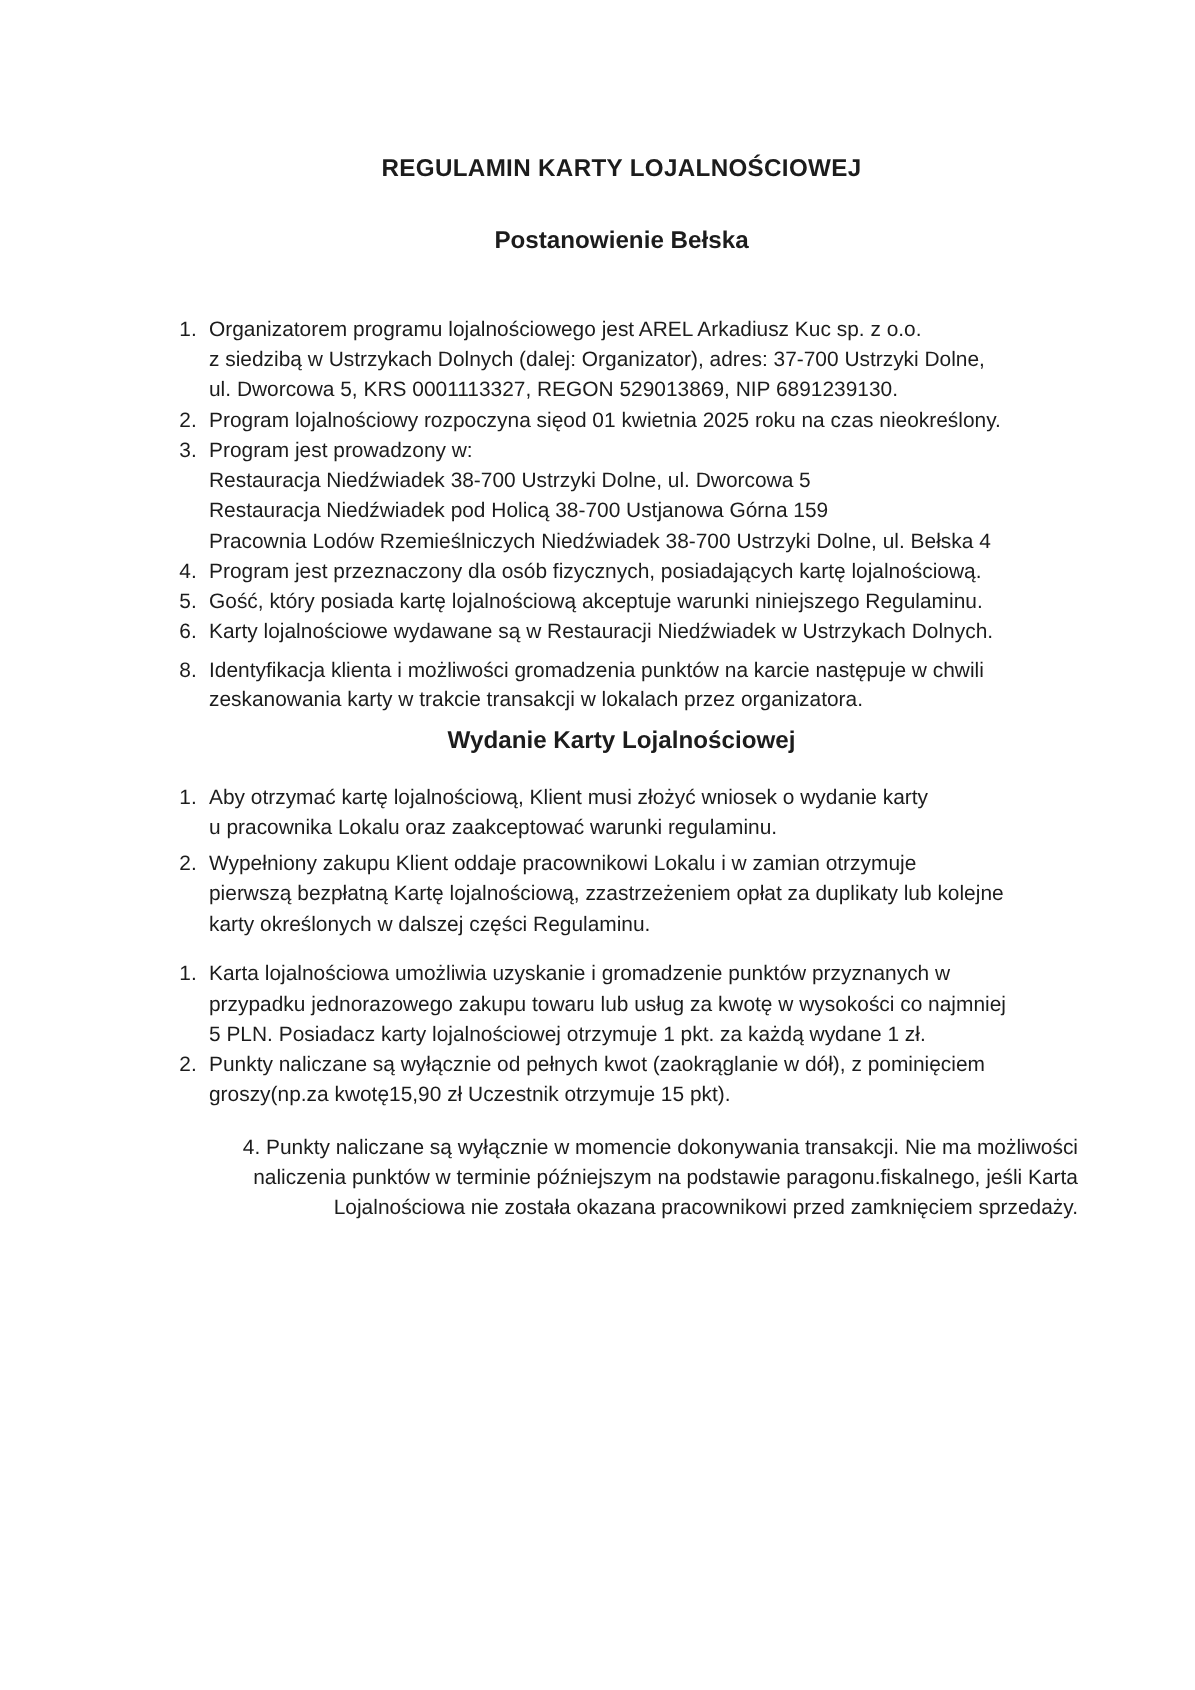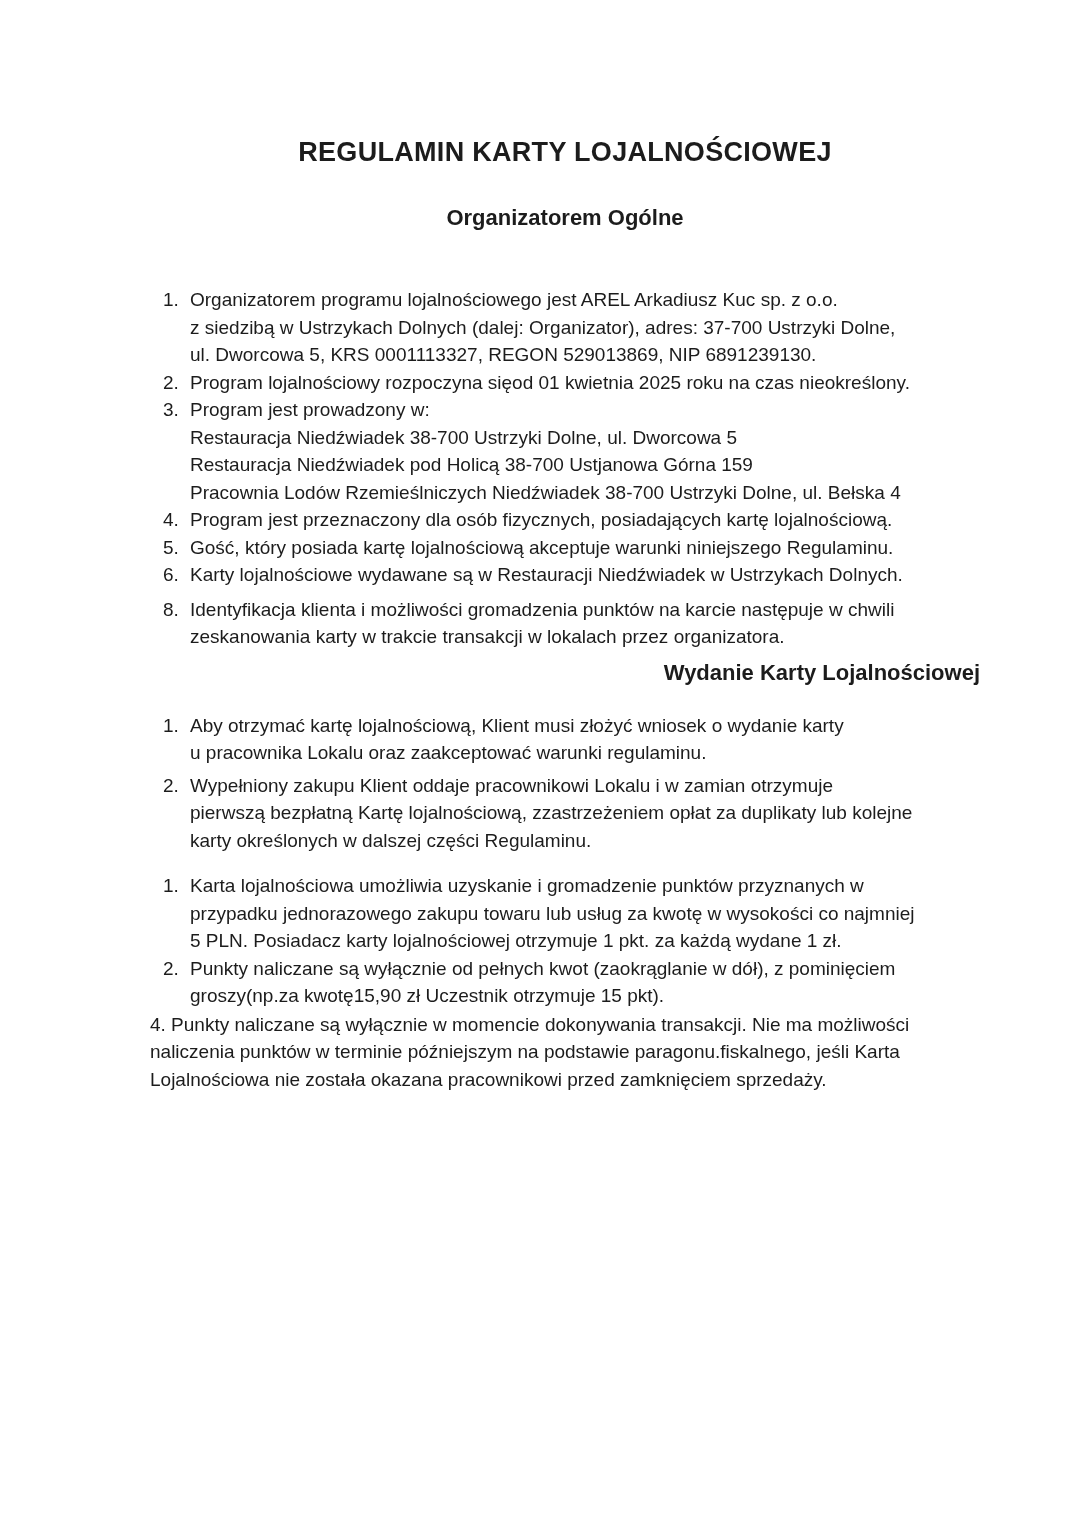--- a/index.html
+++ b/index.html
@@ -7,55 +7,55 @@
   body {
     width:1086px; height:1536px;
     font-family:"Liberation Sans", sans-serif;
     color:#1c1c1c;
     overflow:hidden;
   }
   .page { position:relative; width:1086px; height:1536px; background:#ffffff; }
   .content { padding-top:136px; margin-left:150px; width:830px; }
 
   .title {
-    font-size:27px; line-height:33px; font-weight:bold;
+    font-size:22px; line-height:33px; font-weight:bold;
     text-align:center; letter-spacing:0.3px;
   }
   .h2 { font-size:22px; line-height:26px; font-weight:bold; text-align:center; }
   .h2-general  { margin-top:36px; }
-  .h2-wydanie  { margin-top:9px;text-align:right; }
+  .h2-wydanie  { margin-top:9px; }
   .h2-grom     { margin-top:46px; }
 
   .list { font-size:19px; line-height:27.5px; }
   .list-first   { margin-top:55px; }
   .list-wydanie { margin-top:26px; }
   .list-grom    { margin-top:18px; }
   .list-wydanie .li + .li { margin-top:5px; }
 
   .li { position:relative; padding-left:40px; }
   .li .num { position:absolute; left:13px; top:0; }
   .li .txt { display:block; white-space:pre-line; }
 
   .item-gap { margin-top:7px; }
 
   .para { white-space:normal; }
   .p-justify { text-align:justify; text-indent:13px; }
   .p3 { margin-top:8px; }
-  .p4 { margin-top:1px; }
+  .p4 { margin-top:20px;text-align:right; }
   .p5 { margin-top:12px; }
 </style>
 </head>
 <body>
 
 <div class="page">
   <div class="content">
 
     <h1 class="title">REGULAMIN KARTY LOJALNOŚCIOWEJ</h1>
 
-    <h2 class="h2 h2-general">Organizatorem Ogólne</h2>
+    <h2 class="h2 h2-general">Postanowienie Bełska</h2>
 
     <div class="list list-first">
       <div class="li">
         <span class="num">1.</span>
         <span class="txt">Organizatorem programu lojalnościowego jest AREL Arkadiusz Kuc sp. z o.o.
 z siedzibą w Ustrzykach Dolnych (dalej: Organizator), adres: 37-700 Ustrzyki Dolne,
 ul. Dworcowa 5, KRS 0001113327, REGON 529013869, NIP 6891239130.</span>
       </div>
       <div class="li">
         <span class="num">2.</span>

